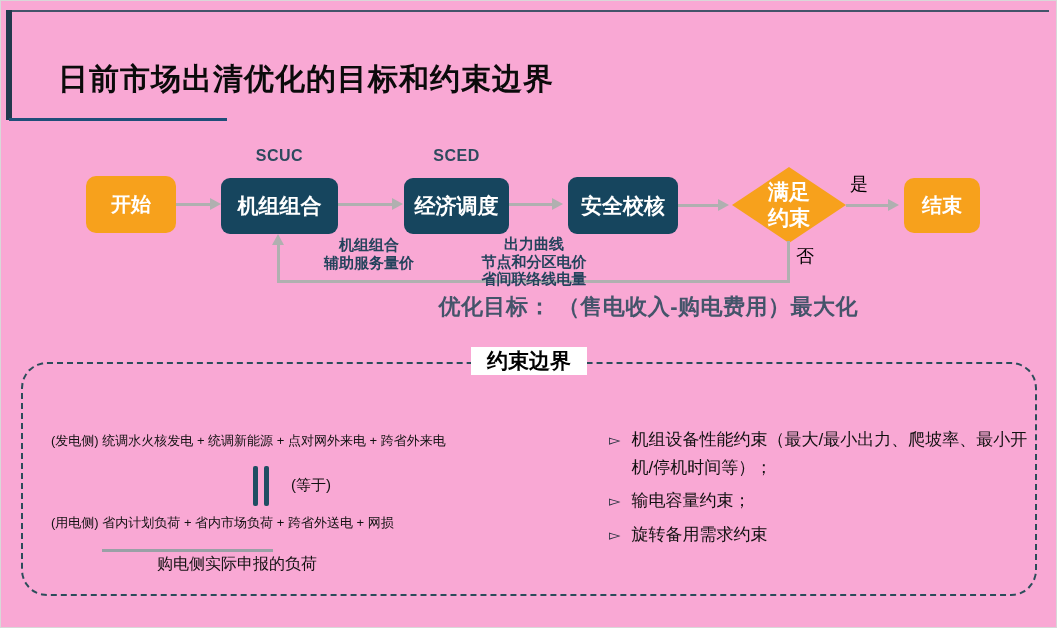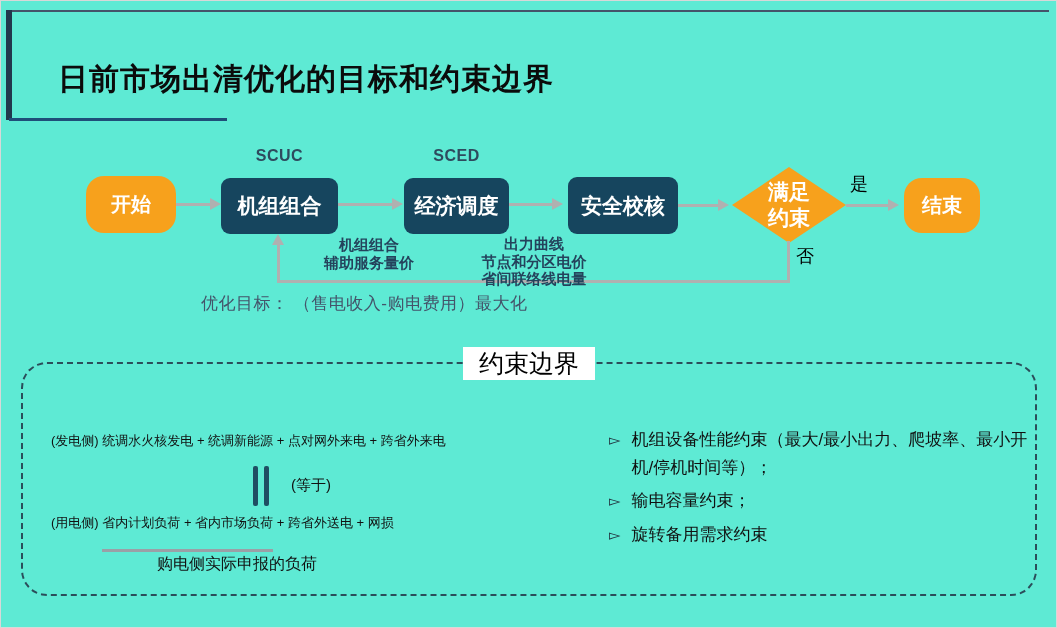--- a/index.html
+++ b/index.html
@@ -1,28 +1,28 @@
 <!DOCTYPE html>
 <html><head>
 <meta charset="utf-8">
 <style>
   html,body{margin:0;padding:0;background:#fff;}
   .canvas{
-    position:relative;width:1057px;height:628px;background:#5eead4;
+    position:relative;width:1057px;height:628px;background:#f9a8d4;
     border:1px solid #d8d8d8;box-sizing:border-box;overflow:hidden;
     font-family:"Liberation Sans","DejaVu Sans",sans-serif;color:#111;
   }
   
   .top-rule{position:absolute;left:8px;top:9px;width:1040px;height:2px;background:#44546A;}
   .left-accent{position:absolute;left:5px;top:9px;width:6px;height:110px;background:#22384d;}
   .page-title{position:absolute;left:57px;top:58px;font-size:30px;font-weight:bold;color:#0b0b0b;letter-spacing:1px;}
   .title-underline{position:absolute;left:8px;top:117px;width:218px;height:3px;background:#1F4E79;}
   
   .node{position:absolute;display:flex;align-items:center;justify-content:center;color:#fff;font-weight:bold;text-align:center;}
-  .orange{background:#F7A11C;border-radius:18px;font-size:20px;}
+  .orange{background:#F7A11C;border-radius:10px;font-size:20px;}
   .navy{background:#16455E;border-radius:9px;font-size:21px;}
   .n-start{left:85px;top:175px;width:90px;height:57px;}
   .n-uc{left:220px;top:177px;width:117px;height:56px;}
   .n-ed{left:403px;top:177px;width:105px;height:56px;}
   .n-sc{left:567px;top:176px;width:110px;height:57px;}
   .n-end{left:903px;top:177px;width:76px;height:55px;}
   .diamond{position:absolute;left:731px;top:166px;width:114px;height:76px;background:#F7A11C;
     clip-path:polygon(50% 0,100% 50%,50% 100%,0 50%);
     display:flex;align-items:center;justify-content:center;}
   .diamond .dtxt{color:#fff;font-weight:bold;font-size:21px;line-height:1.25;text-align:center;}
@@ -32,24 +32,24 @@
   
   .hline{position:absolute;height:3px;background:#b0b0b0;}
   .vline{position:absolute;width:3px;background:#b0b0b0;}
   .ah-r{position:absolute;width:0;height:0;border-left:11px solid #b0b0b0;border-top:6px solid transparent;border-bottom:6px solid transparent;}
   .ah-u{position:absolute;width:0;height:0;border-bottom:11px solid #b0b0b0;border-left:6px solid transparent;border-right:6px solid transparent;}
   .yn{position:absolute;font-size:18px;color:#000;}
   
   .outlbl{position:absolute;text-align:center;font-size:15px;line-height:1.18;color:#24435C;font-weight:bold;}
   .o-uc{left:318px;top:235px;width:100px;}
   .o-ed{left:477px;top:234px;width:112px;}
-  .objective{position:absolute;left:200px;top:291px;width:657px;text-align:left;font-size:17px;color:#44546A;font-weight:normal;letter-spacing:.5px;}
+  .objective{position:absolute;left:200px;top:291px;width:657px;text-align:right;font-size:22px;color:#44546A;font-weight:bold;letter-spacing:.5px;}
   
   .cbox{position:absolute;left:20px;top:361px;width:1016px;height:234px;border:2px dashed #2b4d5a;border-radius:26px;box-sizing:border-box;}
-  .cbox-title{position:absolute;left:50%;top:-17px;transform:translateX(-50%);background:#fff;padding:0 16px;font-size:25px;color:#000;white-space:nowrap;}
+  .cbox-title{position:absolute;left:50%;top:-17px;transform:translateX(-50%);background:#fff;padding:0 16px;font-size:21px;color:#000;white-space:nowrap;font-weight:bold;}
   .eq-line{position:absolute;font-size:13px;color:#111;white-space:nowrap;}
   .gen{left:28px;top:68px;}
   .load{left:28px;top:150px;}
   .load .ul-seg{display:inline-block;border-bottom:3px solid #9aa0a6;padding-bottom:17px;}
   .eq-bars{position:absolute;left:230px;top:102px;display:flex;gap:6px;}
   .eq-bars .bar{width:5px;height:40px;background:#1F4E63;border-radius:2px;}
   .eq-label{position:absolute;left:268px;top:112px;font-size:15px;color:#111;}
   .load-note{position:absolute;left:102px;top:190px;width:224px;text-align:center;font-size:16px;color:#111;}
   .bullets{position:absolute;left:586px;top:62px;width:428px;margin:0;padding:0;list-style:none;}
   .bullets li{display:flex;font-size:17px;line-height:1.62;color:#111;margin-bottom:6px;}

